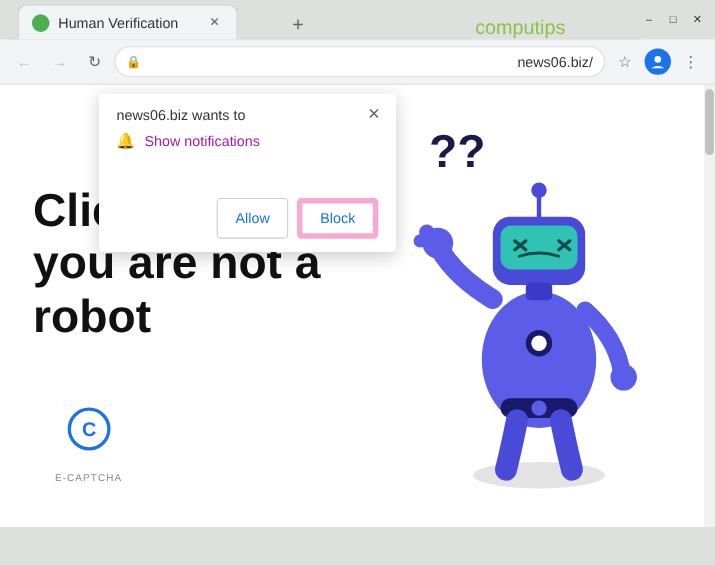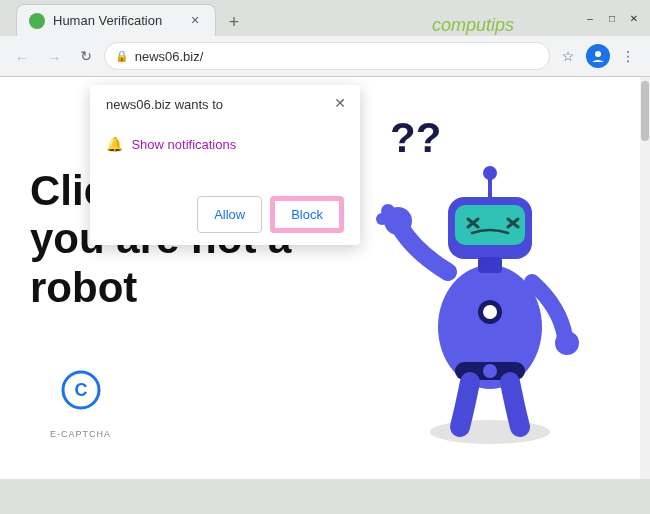--- a/index.html
+++ b/index.html
@@ -109,21 +109,20 @@
       margin-left: 4px;
       cursor: pointer;
       border-radius: 50%;
     }
 
     .computips-label {
       margin-left: auto;
       margin-right: 60px;
       color: #8bc34a;
       font-size: 18px;
-      font-style: italic;
     }
 
     
     .address-bar {
       display: flex;
       align-items: center;
       height: 40px;
       padding: 0 8px;
       gap: 4px;
       background: #f1f3f4;
@@ -156,20 +155,21 @@
 
     .lock-icon {
       font-size: 11px;
       color: #777;
     }
 
     .url-text {
       font-size: 13px;
       color: #333;
       flex: 1;
+      text-align: right;
     }
 
     .address-actions {
       display: flex;
       gap: 2px;
       align-items: center;
     }
 
     .addr-btn {
       width: 28px;
@@ -291,21 +291,21 @@
       height: 20px;
       display: flex;
       align-items: center;
       justify-content: center;
       border-radius: 50%;
     }
 
     .popup-title {
       font-size: 13px;
       color: #333;
-      margin-bottom: 24px;
+      margin-bottom: 8px;
       padding-right: 20px;
     }
 
     .popup-row {
       display: flex;
       align-items: center;
       gap: 8px;
       margin-bottom: 14px;
     }
 
@@ -345,21 +345,21 @@
       color: #1a73e8;
       cursor: pointer;
     }
 
   </style>
 </head>
 <body>
 
 <div class="browser-chrome">
   <div class="title-bar">
-    <div class="tab-bar" style="flex:1; display:flex; height:36px;">
+    <div class="tab-bar" style="flex:1; display:flex; height:36px;gap:37px;">
       <div class="tab-active">
         <div class="tab-favicon">
           <svg width="10" height="10" viewBox="0 0 10 10">
               <circle cx="5" cy="5" r="5" fill="#4caf50"></circle>
             </svg>
         </div>
         <span class="tab-title">Human Verification</span>
         <div class="tab-close">✕</div>
       </div>
       <div class="tab-new">+</div>

